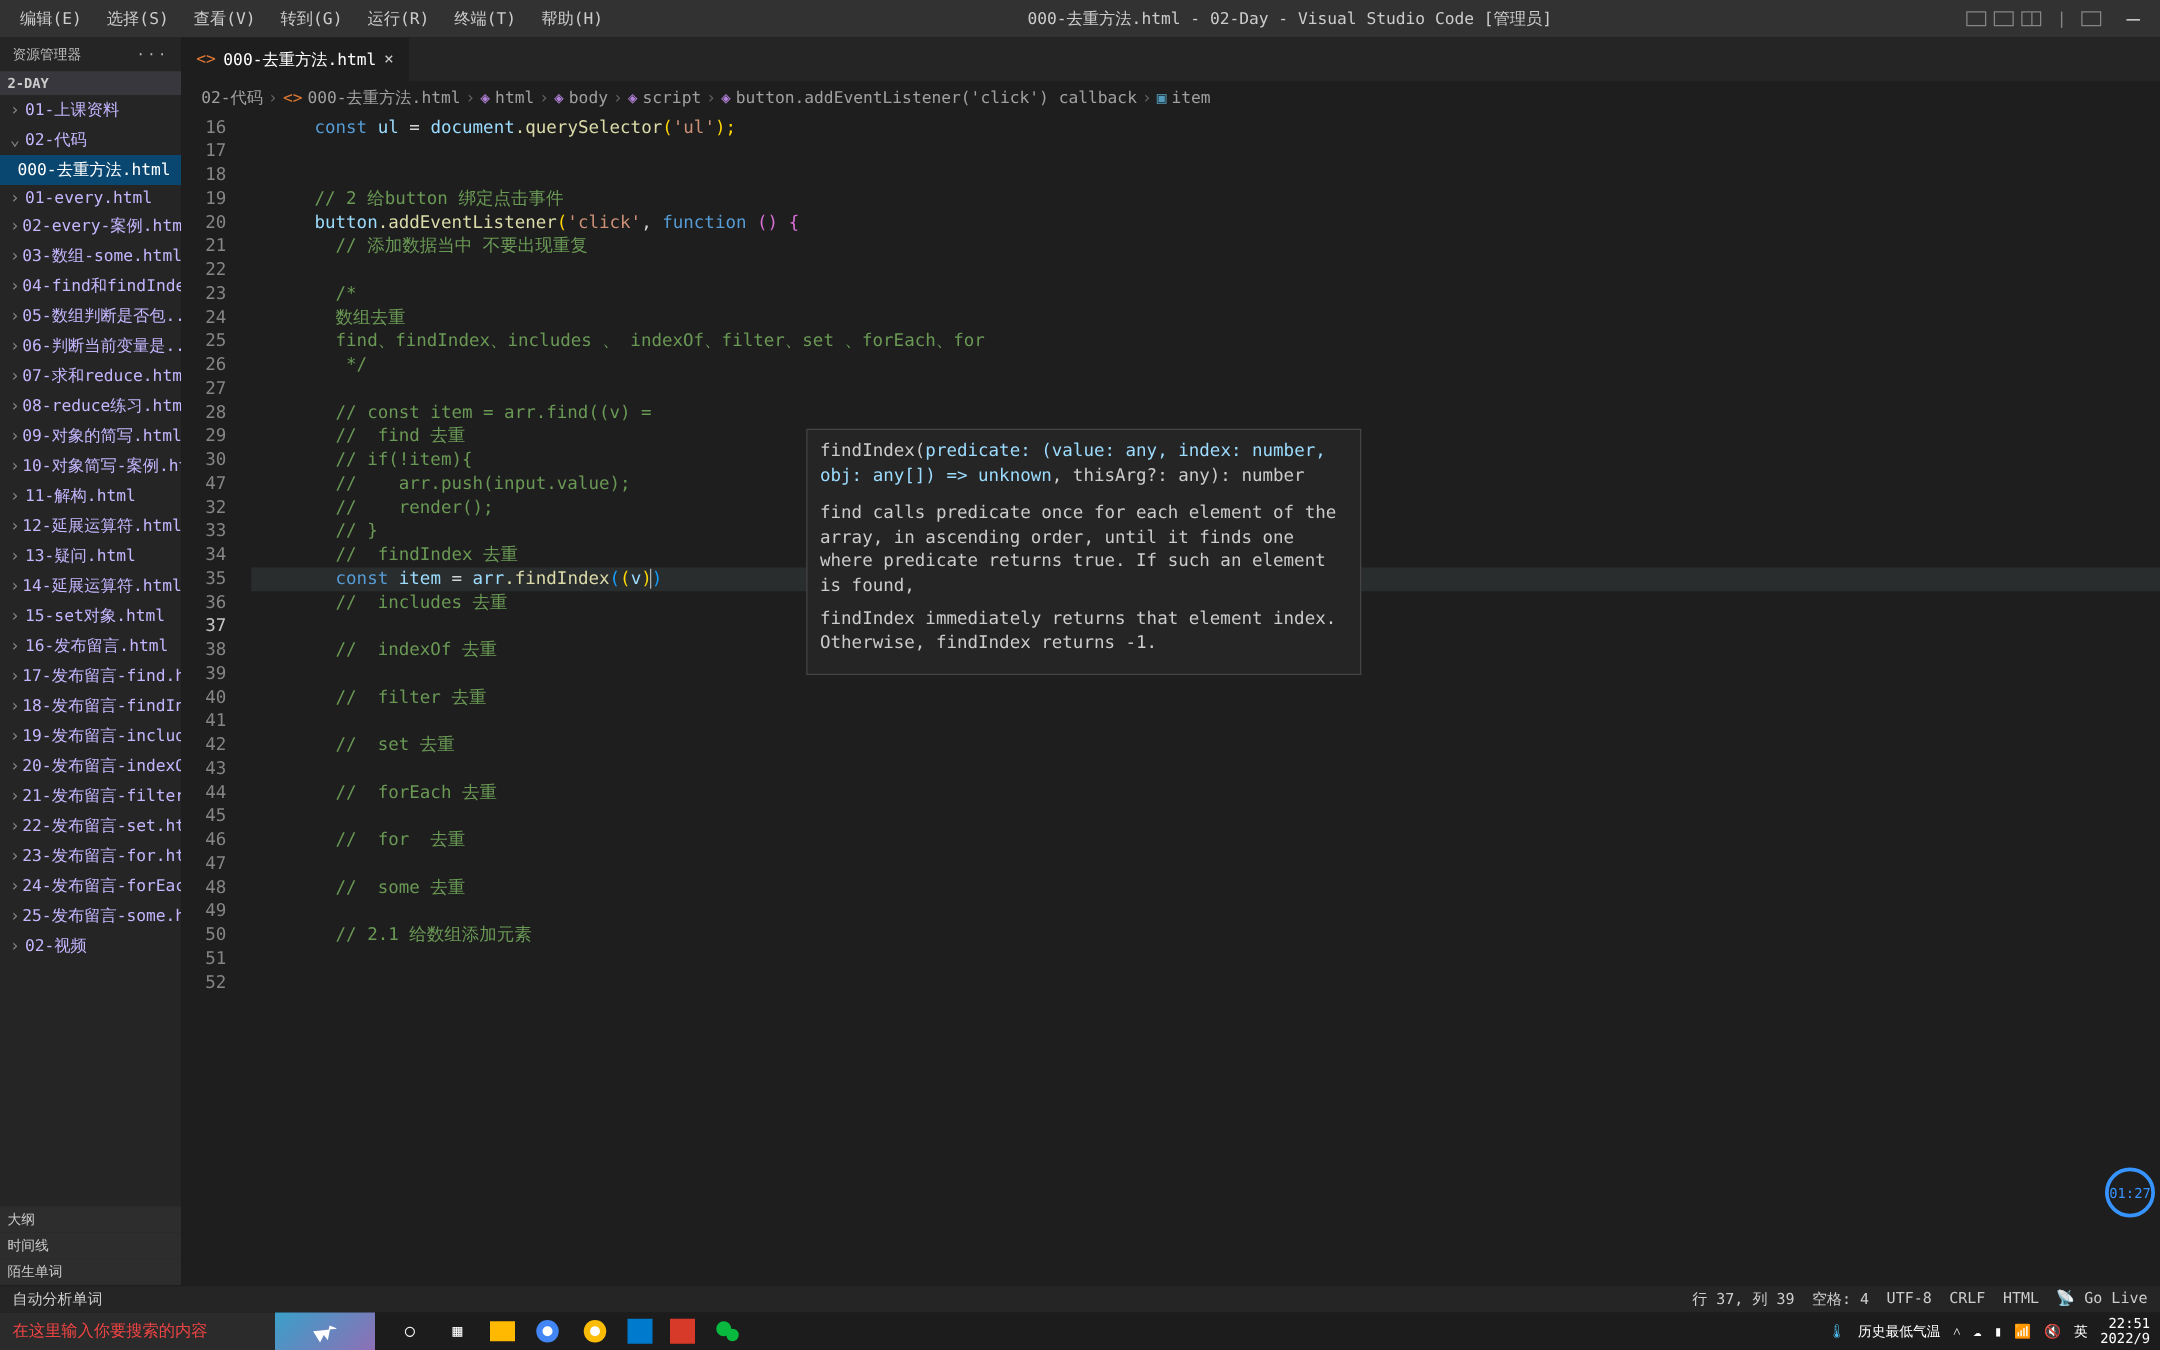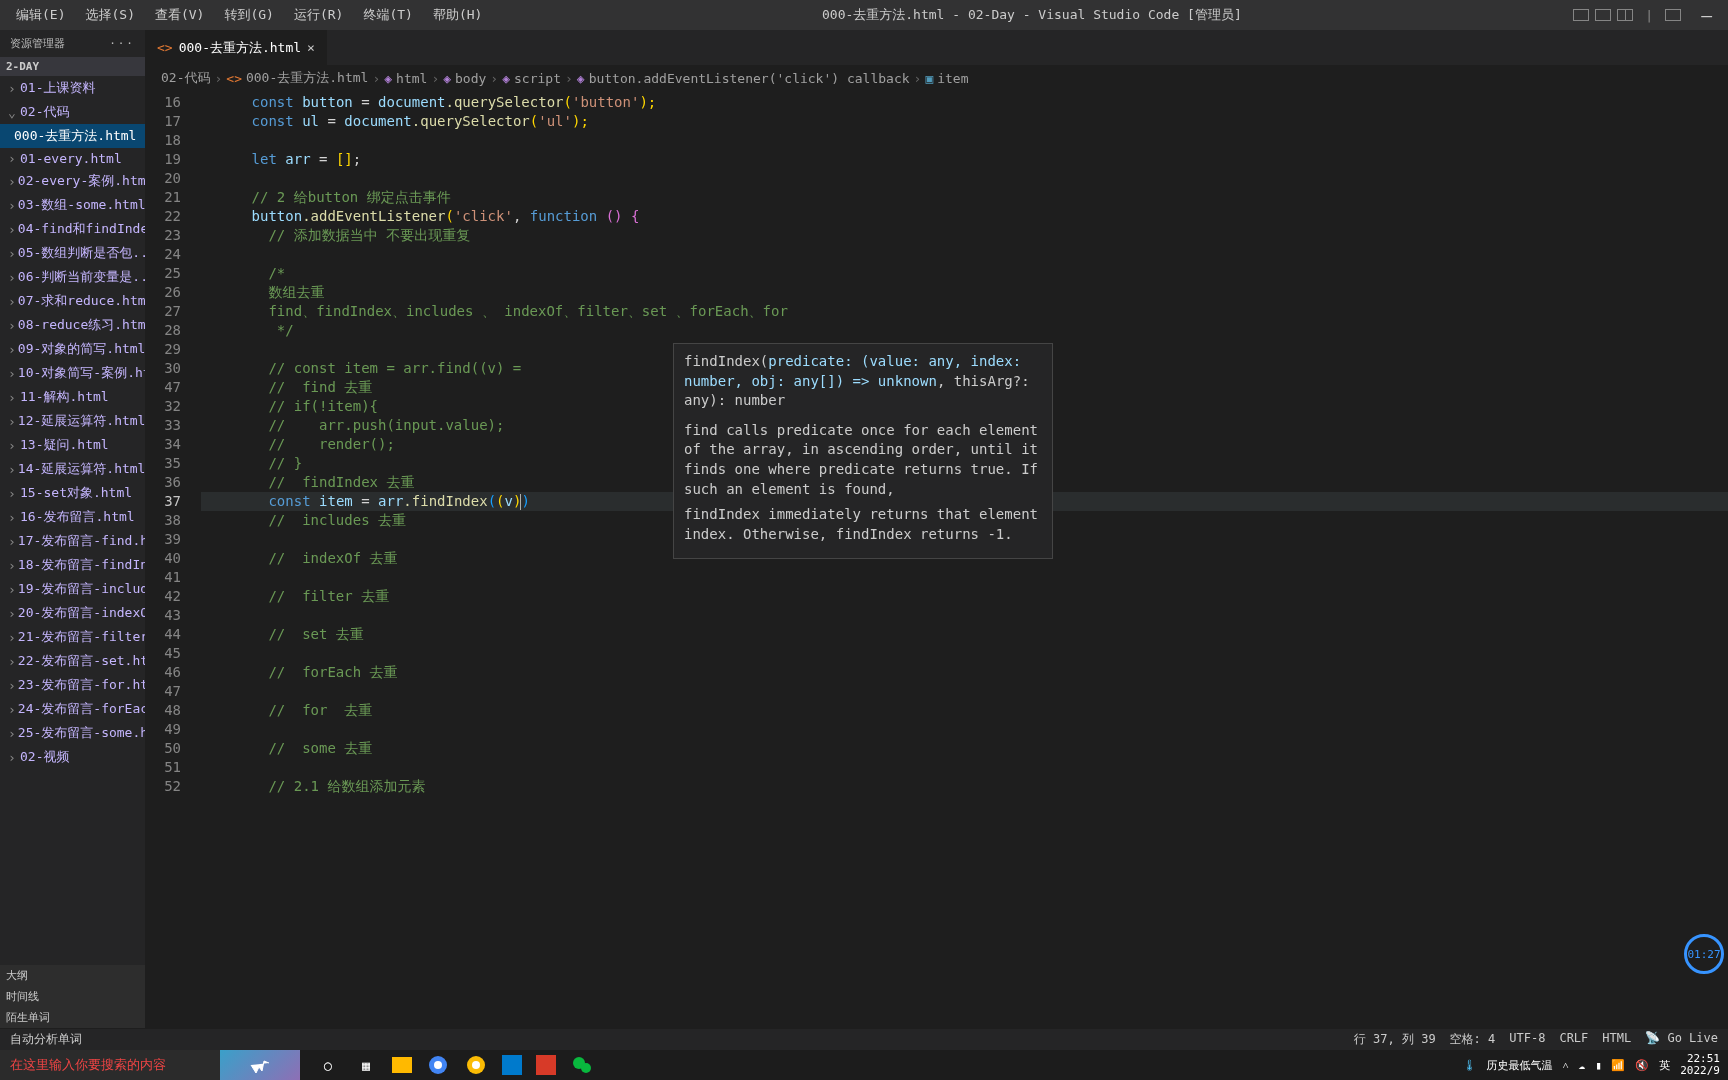--- a/index.html
+++ b/index.html
@@ -145,23 +145,23 @@
 .tok-var { color: #9cdcfe; }
 .tok-fn { color: #dcdcaa; }
 .tok-str { color: #ce9178; }
 .tok-cmt { color: #6a9955; }
 .tok-op { color: #d4d4d4; }
 .tok-bracket { color: #ffd700; }
 .tok-bracket2 { color: #da70d6; }
 .tok-bracket3 { color: #179fff; }
 .tooltip {
   position: absolute;
-  left: 528px;
+  left: 500px;
   top: 252px;
-  width: 380px;
+  width: 444px;
   background: #252526;
   border: 1px solid #454545;
   padding: 8px 10px;
   font-family: Consolas, monospace;
   font-size: 14px;
   color: #cccccc;
   z-index: 10;
 }
 .tooltip .sig { margin-bottom: 10px; line-height: 1.4; }
 .tooltip .sig .param-name { color: #9cdcfe; }
@@ -374,24 +374,22 @@
           <div>45</div>
           <div>46</div>
           <div>47</div>
           <div>48</div>
           <div>49</div>
           <div>50</div>
           <div>51</div>
           <div>52</div>
         </div>
       <div class="code-lines">
-        <div class="line">      <span class="tok-kw">const</span> <span class="tok-var">button</span> <span class="tok-op">=</span> <span class="tok-var">document</span><span class="tok-fn">.querySelector</span><span class="tok-bracket">(</span><span class="tok-str">'button'</span><span class="tok-bracket">);</span></div>
         <div class="line">      <span class="tok-kw">const</span> <span class="tok-var">ul</span> <span class="tok-op">=</span> <span class="tok-var">document</span><span class="tok-fn">.querySelector</span><span class="tok-bracket">(</span><span class="tok-str">'ul'</span><span class="tok-bracket">);</span></div>
         <div class="line"></div>
-        <div class="line">      <span class="tok-kw">let</span> <span class="tok-var">arr</span> <span class="tok-op">=</span> <span class="tok-bracket">[</span><span class="tok-bracket">]</span><span class="tok-op">;</span></div>
         <div class="line"></div>
         <div class="line">      <span class="tok-cmt">// 2 给button 绑定点击事件</span></div>
         <div class="line">      <span class="tok-var">button</span><span class="tok-fn">.addEventListener</span><span class="tok-bracket">(</span><span class="tok-str">'click'</span><span class="tok-op">,</span> <span class="tok-kw">function</span> <span class="tok-bracket2">(</span><span class="tok-bracket2">)</span> <span class="tok-bracket2">{</span></div>
         <div class="line">        <span class="tok-cmt">// 添加数据当中 不要出现重复</span></div>
         <div class="line"></div>
         <div class="line">        <span class="tok-cmt">/*</span></div>
         <div class="line">        <span class="tok-cmt">数组去重</span></div>
         <div class="line">        <span class="tok-cmt">find、findIndex、includes 、 indexOf、filter、set 、forEach、for</span></div>
         <div class="line">        <span class="tok-cmt"> */</span></div>
         <div class="line"></div>

